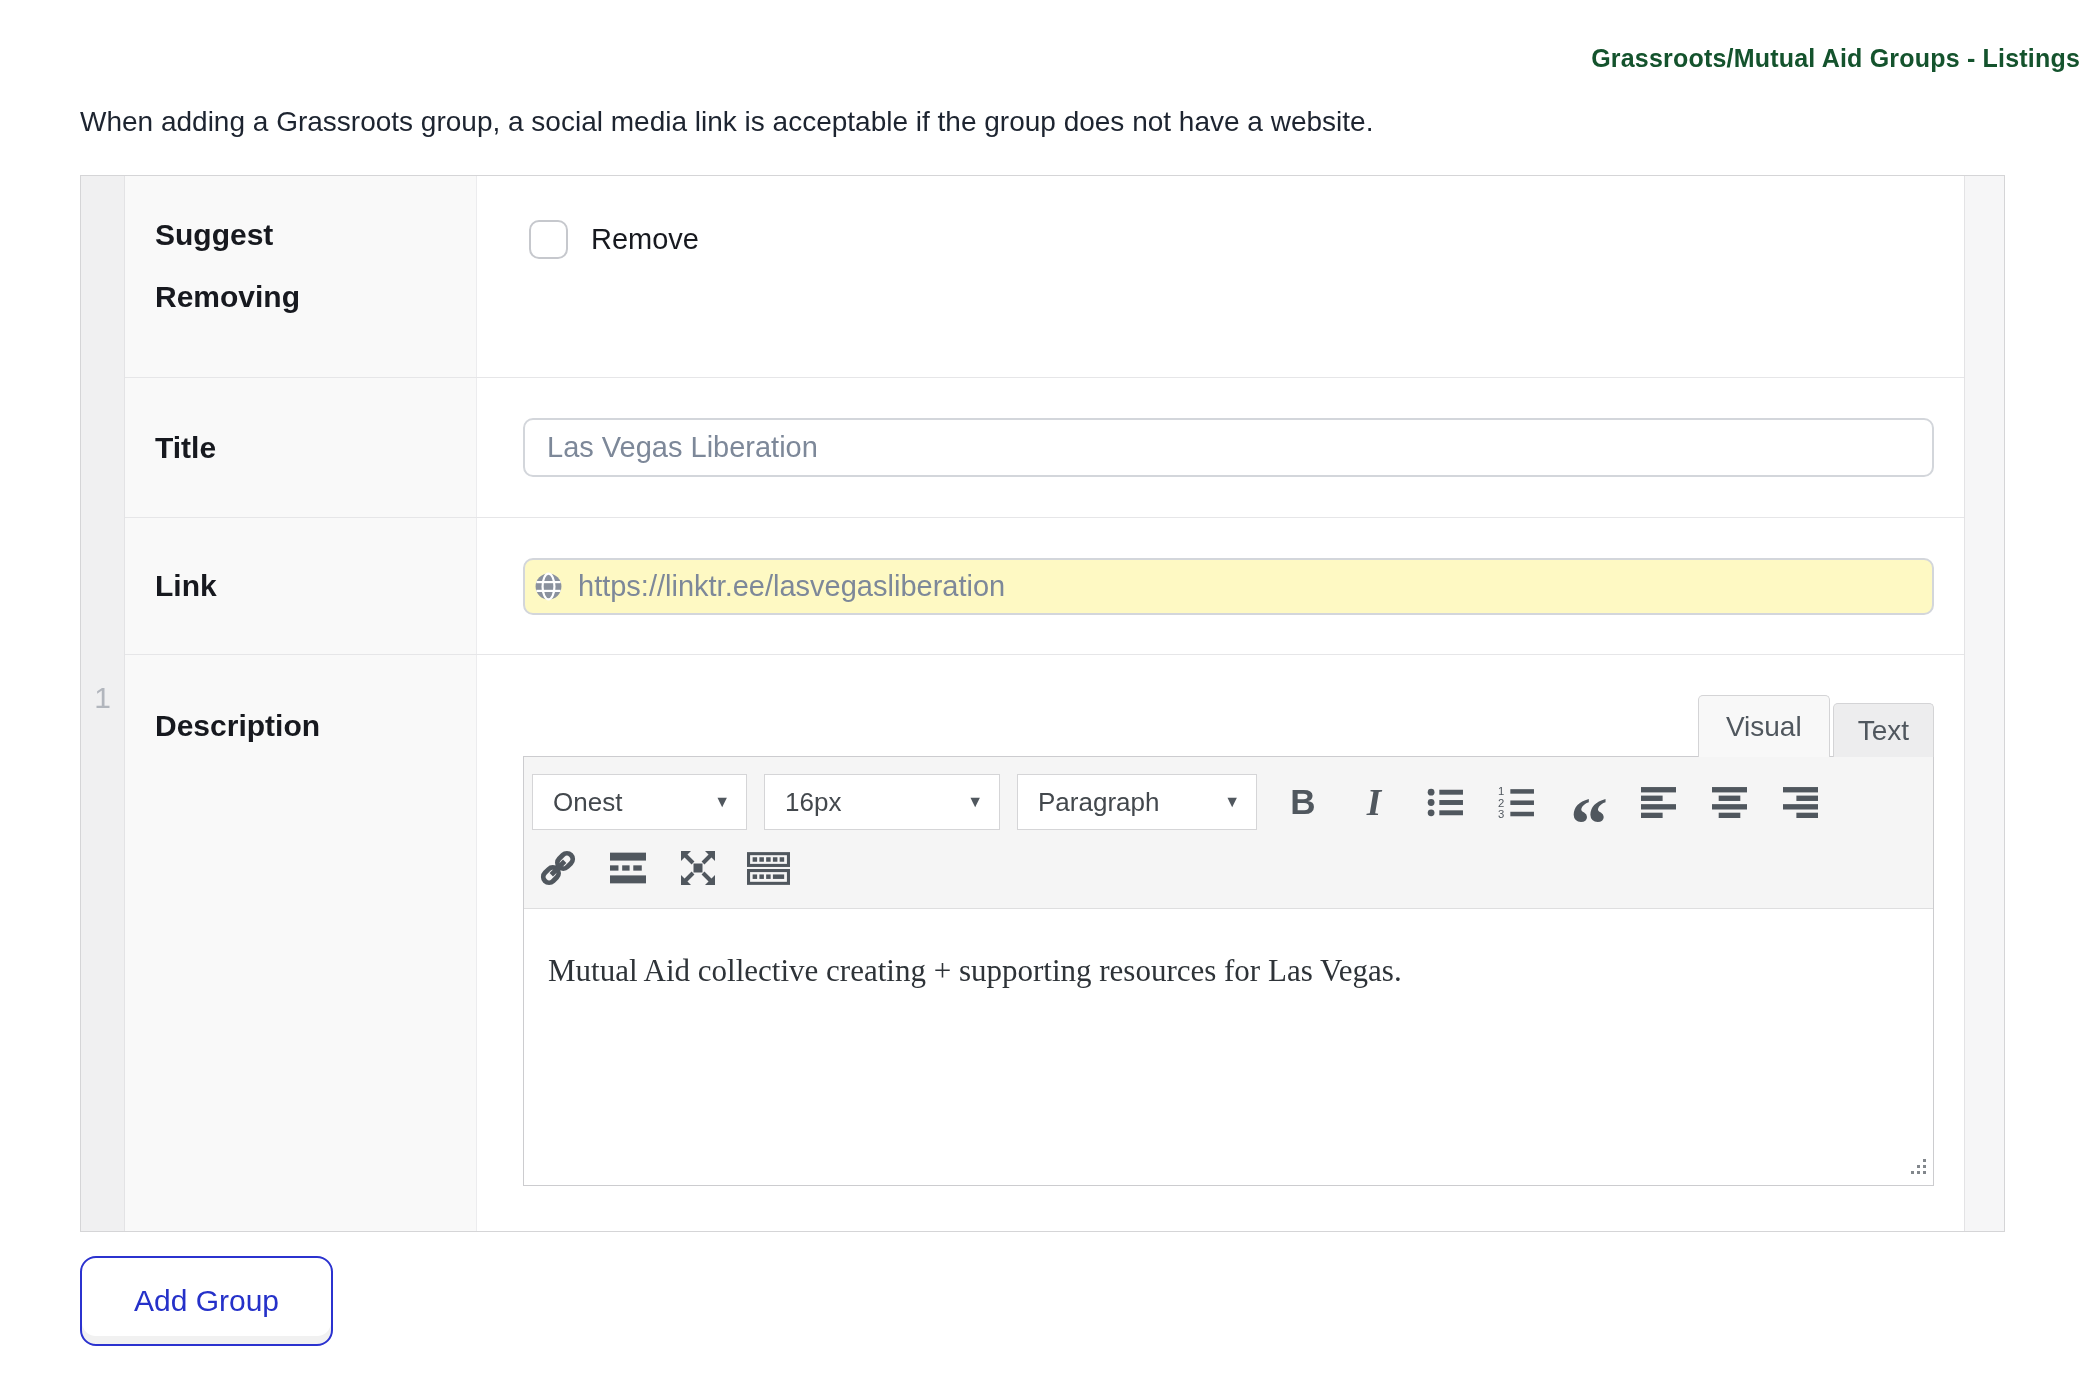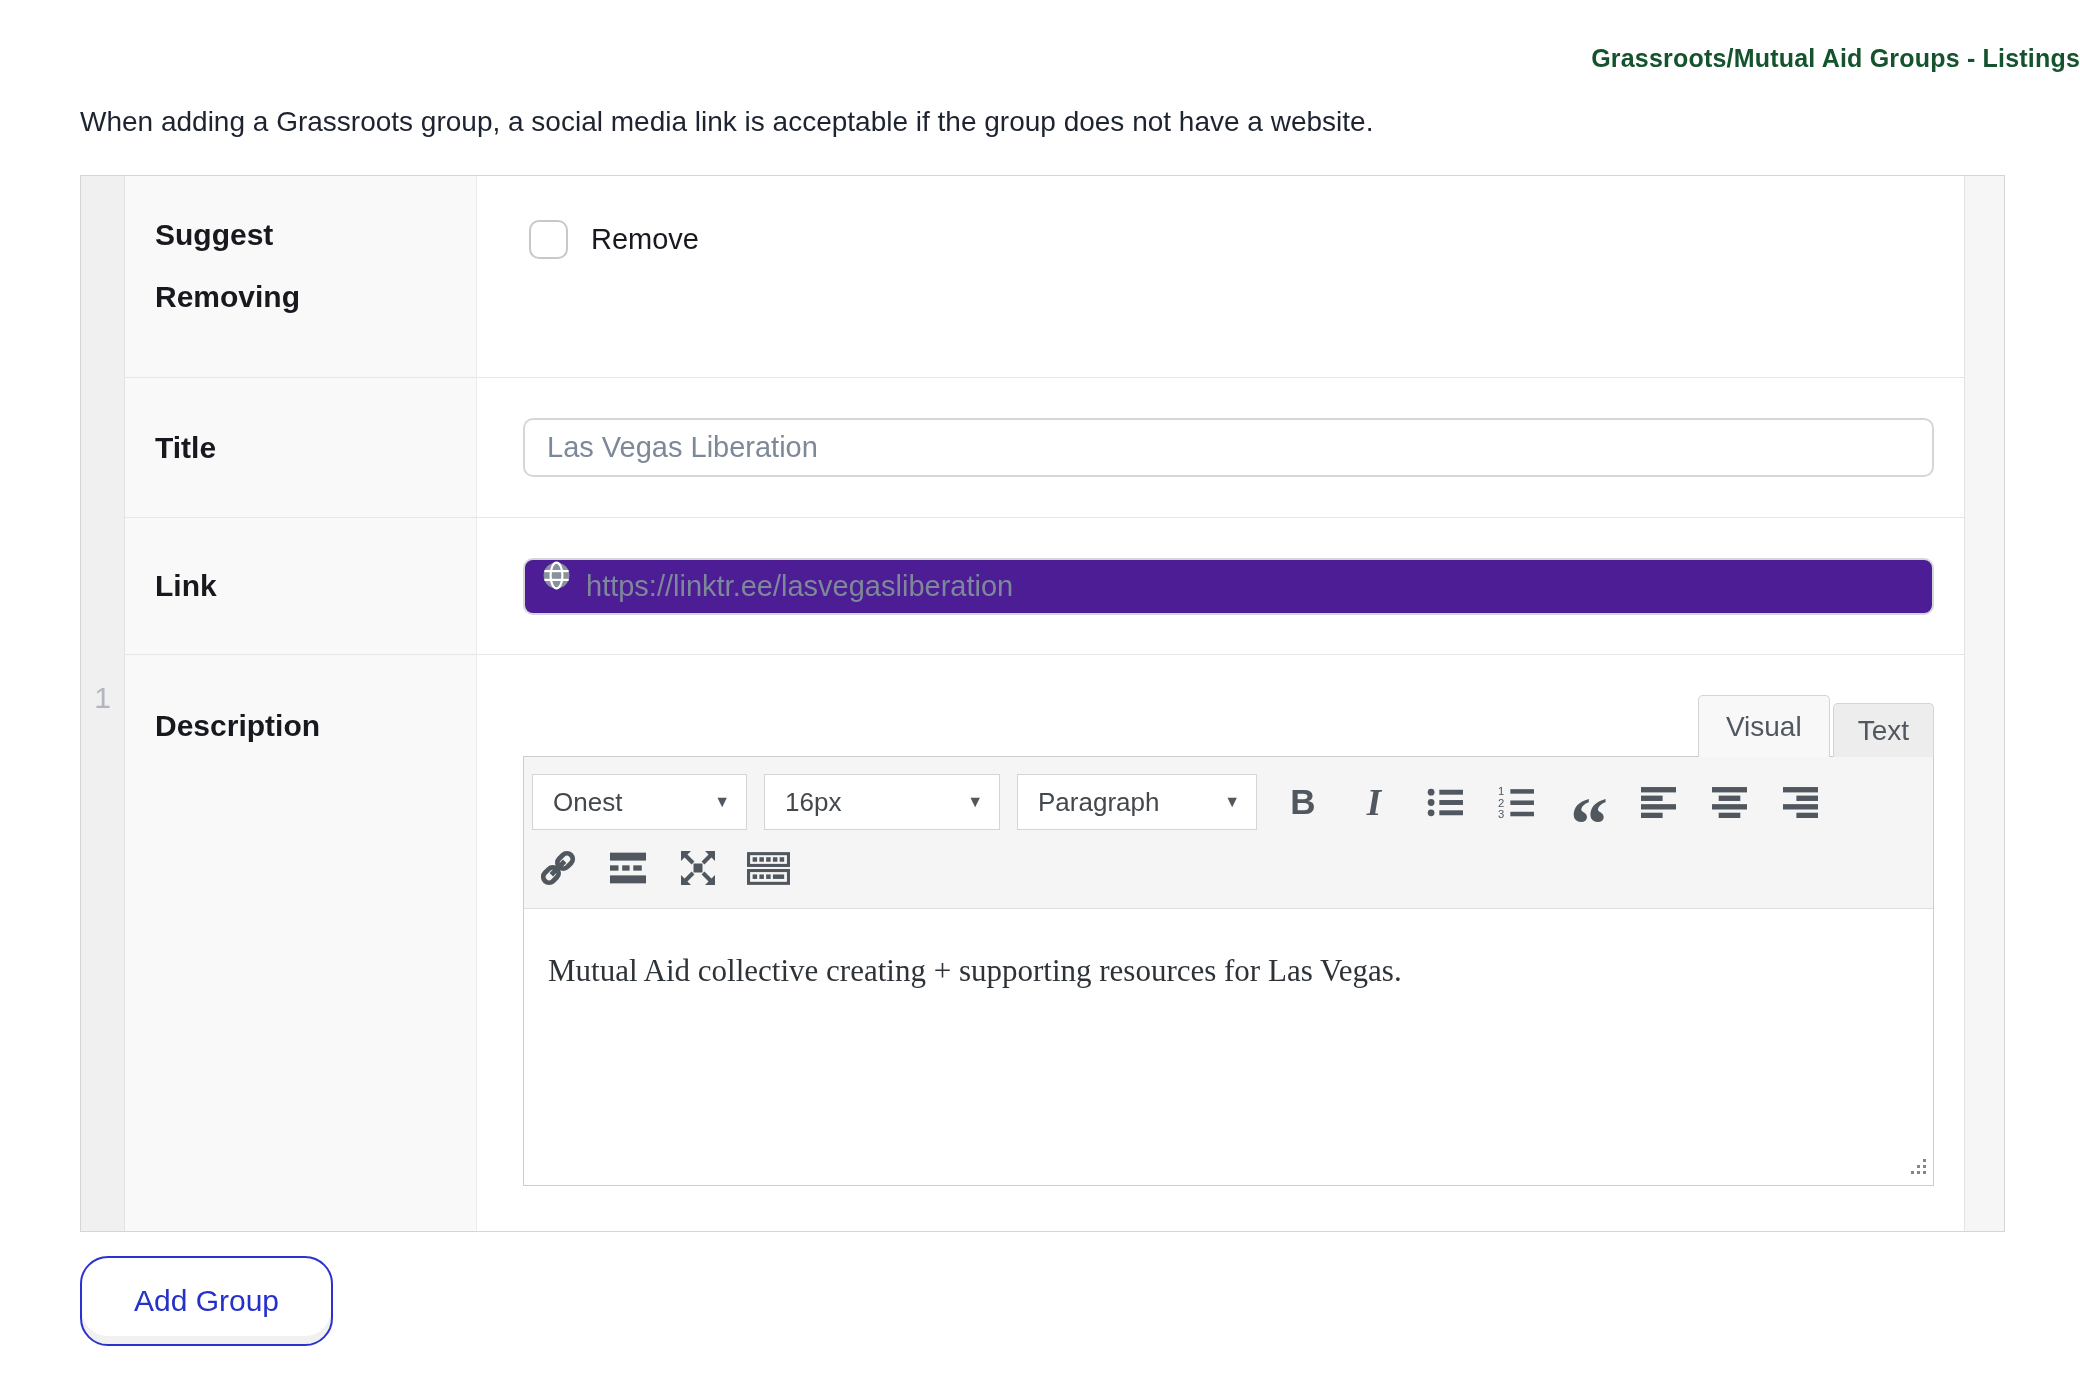--- a/index.html
+++ b/index.html
@@ -73,21 +73,21 @@
   .row-title .value-cell, .row-link .value-cell {
     display: flex; align-items: center; padding-left: 46px; padding-right: 30px;
   }
   .text-input {
     width: 100%; height: 59px; border: 2px solid #d3d6db; border-radius: 10px;
     font-family: "Liberation Sans", sans-serif;
     font-size: 29px; color: #7d8899; padding: 0 22px; background: #fff; outline: none;
   }
   .input-shell {
     width: 100%; height: 57px; border: 2px solid #d3d6db; border-radius: 10px;
-    display: flex; align-items: flex-start; background: #4c1d95; padding: 0 16px;
+    display: flex; align-items: center; background: #fef9c3; padding: 0 8px;
   }
   .input-shell input {
     border: none; outline: none; flex: 1 1 auto; height: 100%;
     font-family: "Liberation Sans", sans-serif;
     font-size: 29px; color: #7d8899; background: transparent; margin-left: 14px;
   }
   .globe { flex: none; display: block; }
 
   
   .row-desc .value-cell { padding: 40px 30px 32px 46px; }
@@ -141,21 +141,21 @@
   .mce-content p {
     font-family: "Liberation Serif", serif; font-size: 31px; color: #2e3338;
     margin-top: 16px; line-height: 1.45;
   }
   .resize-handle { position: absolute; right: 5px; bottom: 5px; cursor: nwse-resize; }
 
   
   .add-group {
     margin: 24px 0 0 0; display: inline-block;
     width: 253px; height: 90px; background: #ffffff;
-    border: 2.5px solid #2b32cf; border-radius: 28px;
+    border: 2.5px solid #2b32cf; border-radius: 16px;
     color: #2531c9; font-size: 30px; font-family: "Liberation Sans", sans-serif;
     cursor: pointer;
     box-shadow: inset 0 -8px 0 rgba(0,0,0,0.055);
   }
 </style>
 </head>
 <body>
 
 <div class="page">
 

